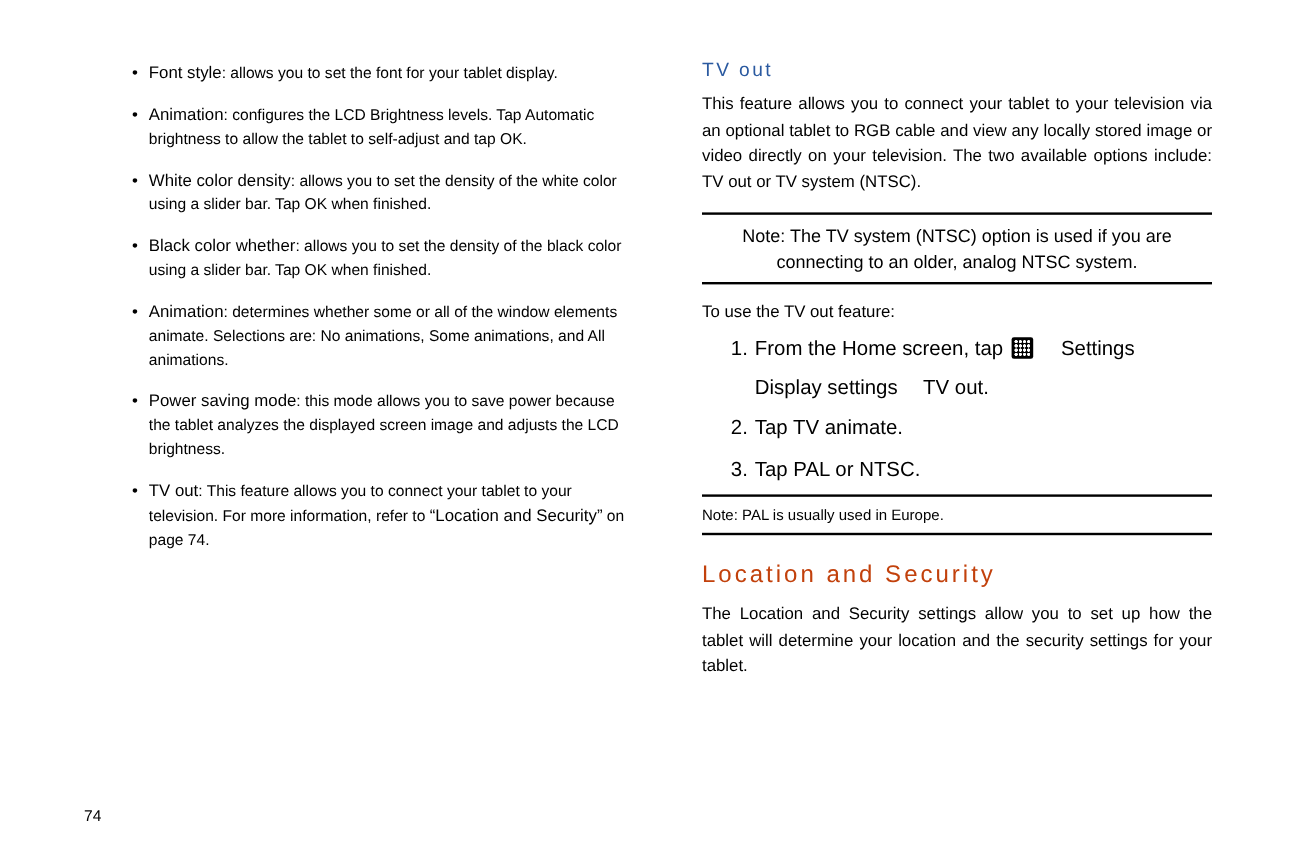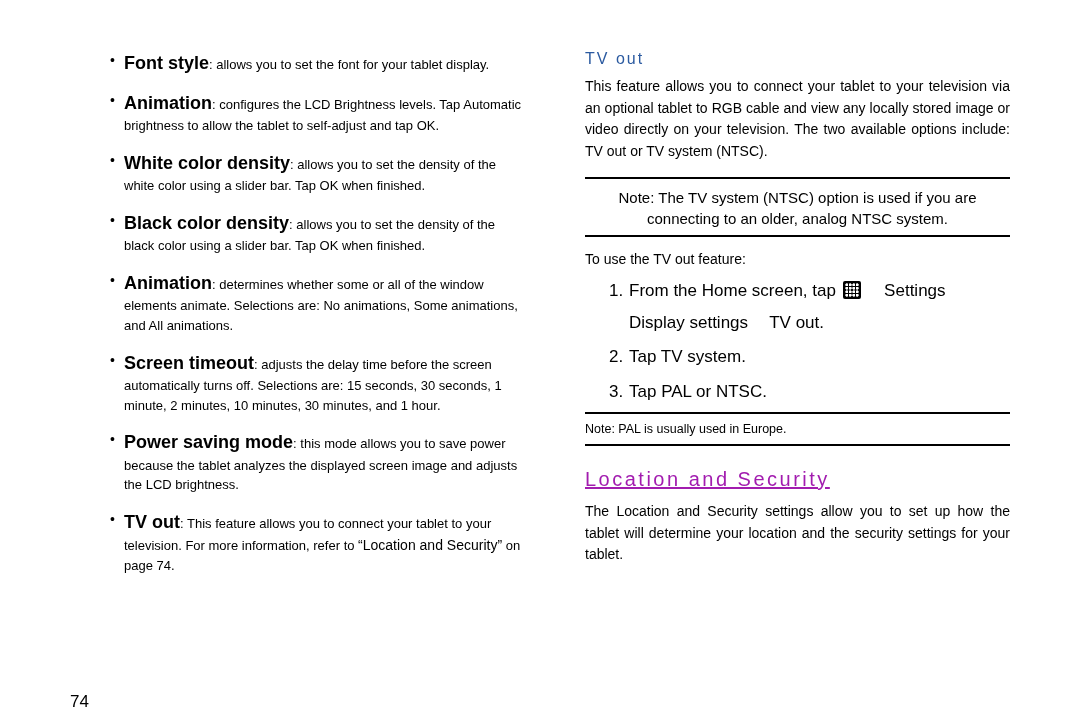--- a/index.html
+++ b/index.html
@@ -35,38 +35,37 @@
       line-height: 1.45;
       margin-bottom: 14px;
     }
     ul.bullets li::before {
       content: "•";
       position: absolute;
       left: 0;
       top: 0;
       font-size: 14px;
     }
-    .b-title { font-weight: 700; font-size: 18px; }
+    .b-title { font-weight: 400; font-size: 14px; }
     .b-body { font-size: 13px; }
     .ref { font-size: 14px; }
     .h-sub {
       color: #2b5aa0;
       font-size: 16px;
       letter-spacing: 2px;
       margin-bottom: 8px;
       font-weight: 400;
     }
     .h-main {
-      color: #a21caf;
+      color: #c2410c;
       font-size: 20px;
       letter-spacing: 2.5px;
       margin-top: 22px;
       margin-bottom: 10px;
       font-weight: 400;
-      text-decoration: underline;
     }
     .para {
       font-size: 14px;
       line-height: 1.55;
       margin-bottom: 14px;
       text-align: justify;
     }
     .rule {
       border: none;
       border-top: 2px solid #000;
@@ -132,35 +131,34 @@
         radial-gradient(circle, #fff 0.9px, transparent 1px),
         radial-gradient(circle, #fff 0.9px, transparent 1px),
         radial-gradient(circle, #fff 0.9px, transparent 1px);
       background-size: 3.5px 3.5px;
       background-repeat: repeat;
     }
     .sep { display: inline-block; width: 12px; }
     .pagenum {
       position: absolute;
       left: 70px;
-      bottom: 8px;
-      font-size: 17px;
+      bottom: 33px;
+      font-size: 13px;
     }
   </style>
 </head>
 <body>
 
 <div class="col col-left">
   <ul class="bullets">
     <li><span class="b-title">Font style</span><span class="b-body">: allows you to set the font for your tablet display.</span></li>
     <li><span class="b-title">Animation</span><span class="b-body">: configures the LCD Brightness levels. Tap Automatic brightness to allow the tablet to self-adjust and tap OK.</span></li>
     <li><span class="b-title">White color density</span><span class="b-body">: allows you to set the density of the white color using a slider bar. Tap OK when finished.</span></li>
-    <li><span class="b-title">Black color density</span><span class="b-body">: allows you to set the density of the black color using a slider bar. Tap OK when finished.</span></li>
+    <li><span class="b-title">Black color whether</span><span class="b-body">: allows you to set the density of the black color using a slider bar. Tap OK when finished.</span></li>
     <li><span class="b-title">Animation</span><span class="b-body">: determines whether some or all of the window elements animate. Selections are: No animations, Some animations, and All animations.</span></li>
-    <li><span class="b-title">Screen timeout</span><span class="b-body">: adjusts the delay time before the screen automatically turns off. Selections are: 15 seconds, 30 seconds, 1 minute, 2 minutes, 10 minutes, 30 minutes, and 1 hour.</span></li>
     <li><span class="b-title">Power saving mode</span><span class="b-body">: this mode allows you to save power because the tablet analyzes the displayed screen image and adjusts the LCD brightness.</span></li>
     <li><span class="b-title">TV out</span><span class="b-body">: This feature allows you to connect your tablet to your television. For more information, refer to </span><span class="ref">“Location and Security”</span><span class="b-body"> on page 74.</span></li>
   </ul>
 </div>
 
 <div class="col col-right">
   <h3 class="h-sub">TV out</h3>
   <p class="para">This feature allows you to connect your tablet to your television via an optional tablet to RGB cable and view any locally stored image or video directly on your television. The two available options include: TV out or TV system (NTSC).</p>
 
   <hr class="rule">
@@ -173,21 +171,21 @@
       <span>From the Home screen, tap </span>
       <span class="apps-icon"></span>
       <span class="sep"></span>
       <span>Settings</span>
       <span class="sep"></span>
       <span>Display settings</span>
       <span class="sep"></span>
       <span>TV out</span>.
     </li>
     <li>
-      <span>Tap </span><span>TV system</span>.
+      <span>Tap </span><span>TV animate</span>.
     </li>
     <li>
       <span>Tap </span><span>PAL</span><span> or </span><span>NTSC</span>.
     </li>
   </ol>
 
   <hr class="rule">
   <p class="note-left">Note: PAL is usually used in Europe.</p>
   <hr class="rule">
 

